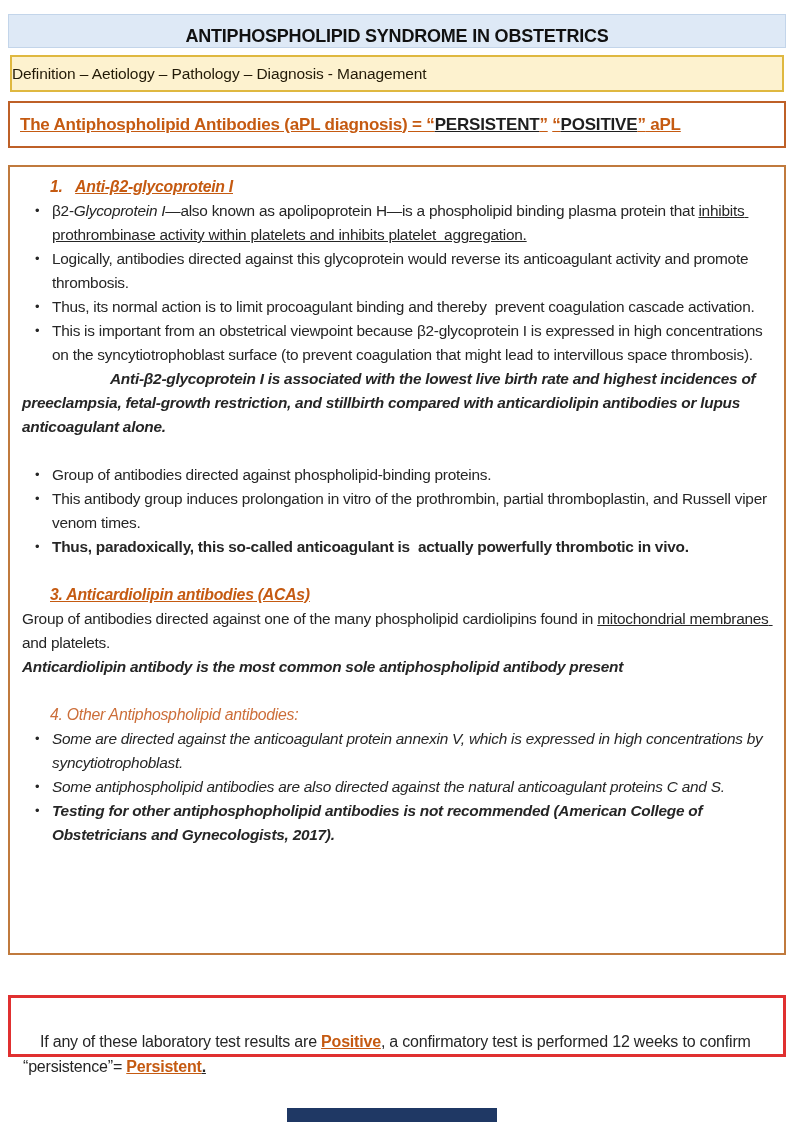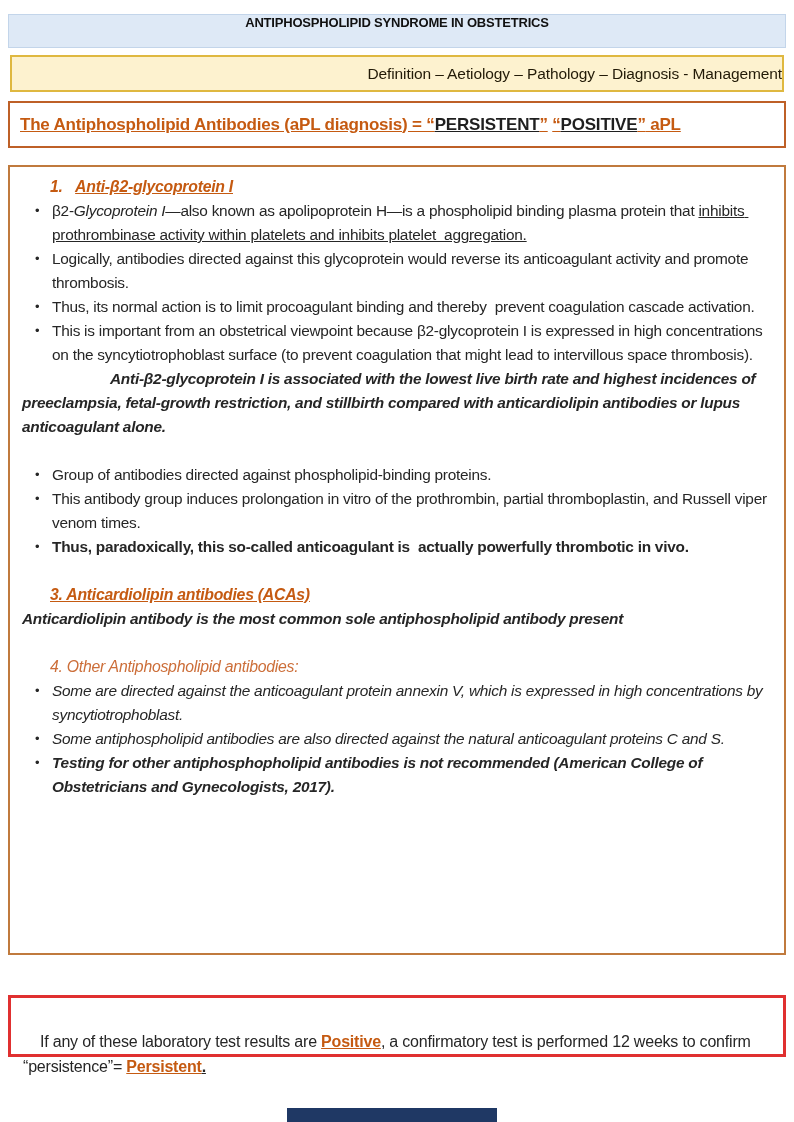--- a/index.html
+++ b/index.html
@@ -5,28 +5,28 @@
   html,body{margin:0;padding:0;background:#ffffff;}
   .page{
     position:relative;width:794px;height:1122px;background:#fff;
     font-family:"Liberation Sans","DejaVu Sans",sans-serif;
     color:#1f1f1f;overflow:hidden;
   }
   
   .title-bar{
     position:absolute;left:8px;top:14px;width:778px;height:34px;
     background:var(--title_bg,#DEE9F6);border:1px solid #c3d5ea;
-    box-sizing:border-box;display:flex;align-items:flex-start;justify-content:center;
-    font-weight:700;font-size:13px;letter-spacing:-0.2px;color:#111;
+    box-sizing:border-box;display:flex;align-items:flex-end;justify-content:center;
+    font-weight:700;font-size:18px;letter-spacing:-0.2px;color:#111;
   }
   
   .subtitle-bar{
     position:absolute;left:10px;top:55px;width:774px;height:37px;
     background:var(--subtitle_bg,#FDF2CF);border:2px solid var(--subtitle_border,#DFB840);
-    box-sizing:border-box;display:flex;align-items:center;justify-content:flex-end;
+    box-sizing:border-box;display:flex;align-items:center;justify-content:flex-start;
     font-size:15.5px;color:#221a07;letter-spacing:-0.1px;
   }
   
   .apl-box{
     position:absolute;left:8px;top:101px;width:778px;height:47px;
     border:2px solid #be6027;box-sizing:border-box;background:#fff;
     display:flex;align-items:center;padding:0 10px;
     font-size:17px;letter-spacing:-0.2px;white-space:pre-wrap;
   }
   
@@ -85,20 +85,21 @@
       <div class="blk bullet"><span class="">Logically, antibodies directed against this glycoprotein would reverse its anticoagulant activity and promote thrombosis.</span></div>
       <div class="blk bullet"><span class="">Thus, its normal action is to limit procoagulant binding and thereby  prevent coagulation cascade activation.</span></div>
       <div class="blk bullet"><span class="">This is important from an obstetrical viewpoint because β2-glycoprotein I is expressed in high concentrations on the syncytiotrophoblast surface (to prevent coagulation that might lead to intervillous space thrombosis).</span></div>
       <div class="blk indent"><span class="s-b s-i">Anti-β2-glycoprotein I is associated with the lowest live birth rate and highest incidences of preeclampsia, fetal-growth restriction, and stillbirth compared with anticardiolipin antibodies or lupus anticoagulant alone.</span></div>
       <div class="blk spacer"></div>
       <div class="blk bullet"><span class="">Group of antibodies directed against phospholipid-binding proteins.</span></div>
       <div class="blk bullet"><span class="">This antibody group induces prolongation in vitro of the prothrombin, partial thromboplastin, and Russell viper venom times.</span></div>
       <div class="blk bullet"><span class="s-b">Thus, paradoxically, this so-called anticoagulant is  actually powerfully thrombotic in vivo.</span></div>
       <div class="blk spacer"></div>
       <div class="blk h"><span class="s-o s-b s-i s-u">3. Anticardiolipin antibodies (ACAs)</span></div>
+      <div class="blk para"><span class="">Group of antibodies directed against one of the many phospholipid cardiolipins found in </span><span class="s-u">mitochondrial membranes </span><span class="">and platelets.</span></div>
       <div class="blk para"><span class="s-b s-i">Anticardiolipin antibody is the most common sole antiphospholipid antibody present</span></div>
       <div class="blk spacer"></div>
       <div class="blk h"><span class="s-o2 s-i">4. Other Antiphospholipid antibodies:</span></div>
       <div class="blk bullet"><span class="s-i">Some are directed against the anticoagulant protein annexin V, which is expressed in high concentrations by syncytiotrophoblast.</span></div>
       <div class="blk bullet"><span class="s-i">Some antiphospholipid antibodies are also directed against the natural anticoagulant proteins C and S.</span></div>
       <div class="blk bullet"><span class="s-b s-i">Testing for other antiphosphopholipid antibodies is not recommended (American College of Obstetricians and Gynecologists, 2017).</span></div>
     </div>
 
   <div class="note-box">
     <span><span class="">If any of these laboratory test results are </span><span class="s-o s-b s-u">Positive</span><span class="">, a confirmatory test is performed 12 weeks to confirm “persistence”= </span><span class="s-o s-b s-u">Persistent</span><span class="s-b s-u">.</span></span>

